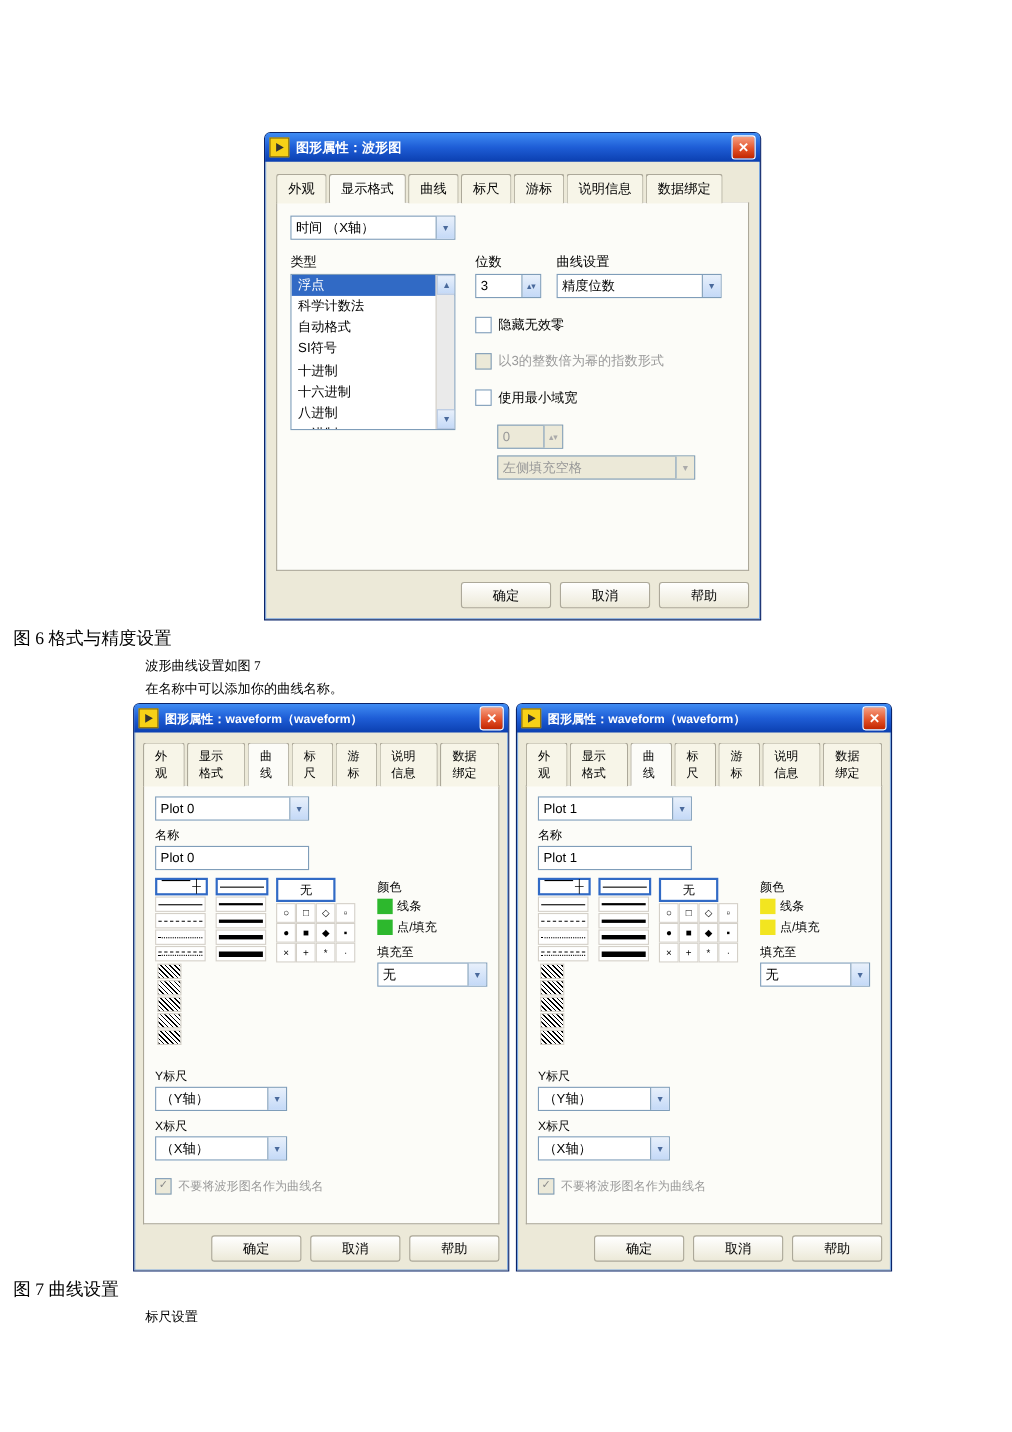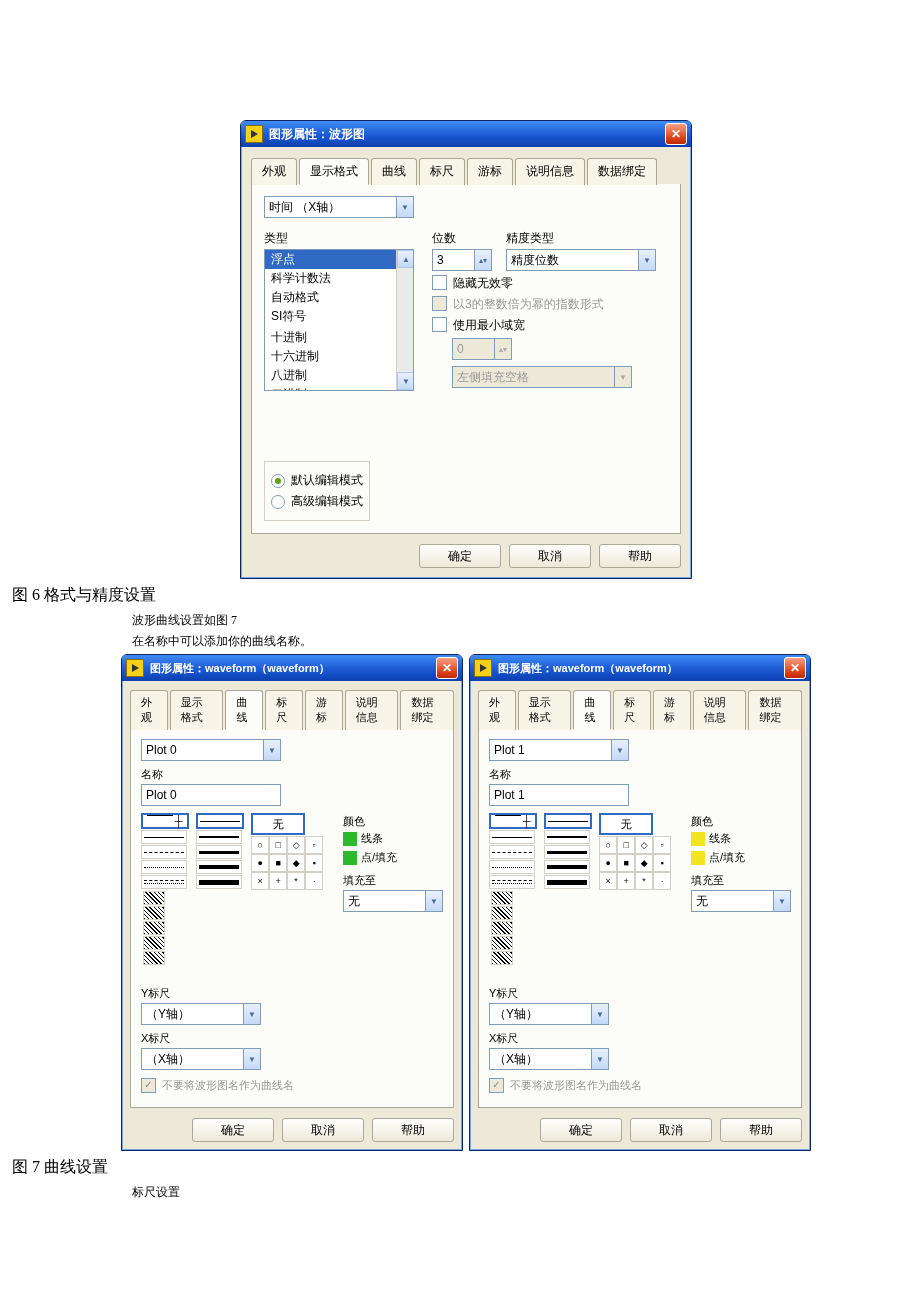--- a/index.html
+++ b/index.html
@@ -28,21 +28,21 @@
   .combo .arrow,.spin .arrow{position:absolute;right:0;top:0;width:16px;height:100%;background:linear-gradient(to bottom,#e8f0fb 0%,#c4d9f7 100%);border-left:1px solid #7f9db9;display:flex;align-items:center;justify-content:center;color:#4a6a9c;font-size:8px}
   .combo.disabled,.input.disabled,.spin.disabled{background:#ece9d8;color:#999}
   .combo.disabled .arrow,.spin.disabled .arrow{background:#ece9d8;color:#aaa}
   .listbox{border:1px solid #7f9db9;background:#fff;height:140px;overflow:hidden;position:relative}
   .listbox .item{padding:1px 6px;font-size:12px}
   .listbox .item.sel{background:#316ac5;color:#fff}
   .listbox .scrollbar{position:absolute;right:0;top:0;width:16px;height:100%;background:#eaeaea;border-left:1px solid #d4d0c8}
   .listbox .sb-btn{width:16px;height:16px;background:linear-gradient(to bottom,#e8f0fb,#c4d9f7);display:flex;align-items:center;justify-content:center;font-size:8px;color:#4a6a9c;border:1px solid #b5c7e3}
   .listbox .sb-btn.down{position:absolute;bottom:0}
   label.sec{display:block;margin:2px 0}
-  .chk{display:flex;align-items:flex-start;gap:6px;margin:4px 0}
+  .chk{display:flex;align-items:center;gap:6px;margin:16px 0}
   .chkbox{width:13px;height:13px;border:1px solid #7f9db9;background:#fff}
   .chk.disabled{color:#999}
   .chk.disabled .chkbox{background:#ece9d8}
   .radio{display:flex;align-items:center;gap:6px;margin:4px 0}
   .radiobox{width:12px;height:12px;border:1px solid #7f9db9;border-radius:50%;background:#fff;display:flex;align-items:center;justify-content:center}
   .radiobox.on::after{content:"";width:6px;height:6px;background:#59a113;border-radius:50%}
   .btnrow{display:flex;justify-content:flex-end;gap:8px;margin-top:10px}
   .btn{min-width:60px;height:22px;border:1px solid #aca899;background:linear-gradient(to bottom,#fff,#ece9d8);border-radius:3px;display:flex;align-items:center;justify-content:center;padding:0 10px;font-size:12px}
   .grp{border:1px solid #d4d0c8;padding:6px;display:inline-block}
   
@@ -118,21 +118,21 @@
         <div style="flex:1">
           <div style="display:flex;gap:14px">
             <div>
               <label class="sec">位数</label>
               <div class="spin" style="width:50px">
                 <span>3</span>
                 <span class="arrow">▴▾</span>
               </div>
             </div>
             <div style="flex:1">
-              <label class="sec">精度类型</label>
+              <label class="sec">曲线设置</label>
               <div class="combo" style="width:140px">
                 <span>精度位数</span>
                 <span class="arrow">▼</span>
               </div>
             </div>
           </div>
           <div class="chk">
                   <span class="chkbox"></span>
                   <span>隐藏无效零</span>
                 </div>
@@ -150,30 +150,20 @@
               <span class="arrow">▴▾</span>
             </div>
             <div class="combo disabled" style="width:170px">
               <span>左侧填充空格</span>
               <span class="arrow">▼</span>
             </div>
           </div>
         </div>
       </div>
       <div style="height:70px"></div>
-      <div class="grp">
-        <div class="radio">
-                <span class="radiobox on"></span>
-                <span>默认编辑模式</span>
-              </div>
-        <div class="radio">
-                <span class="radiobox"></span>
-                <span>高级编辑模式</span>
-              </div>
-      </div>
     </div>
     <div class="btnrow">
       <div class="btn">确定</div>
       <div class="btn">取消</div>
       <div class="btn">帮助</div>
     </div>
   </div>
 </div>
 </div>
 

